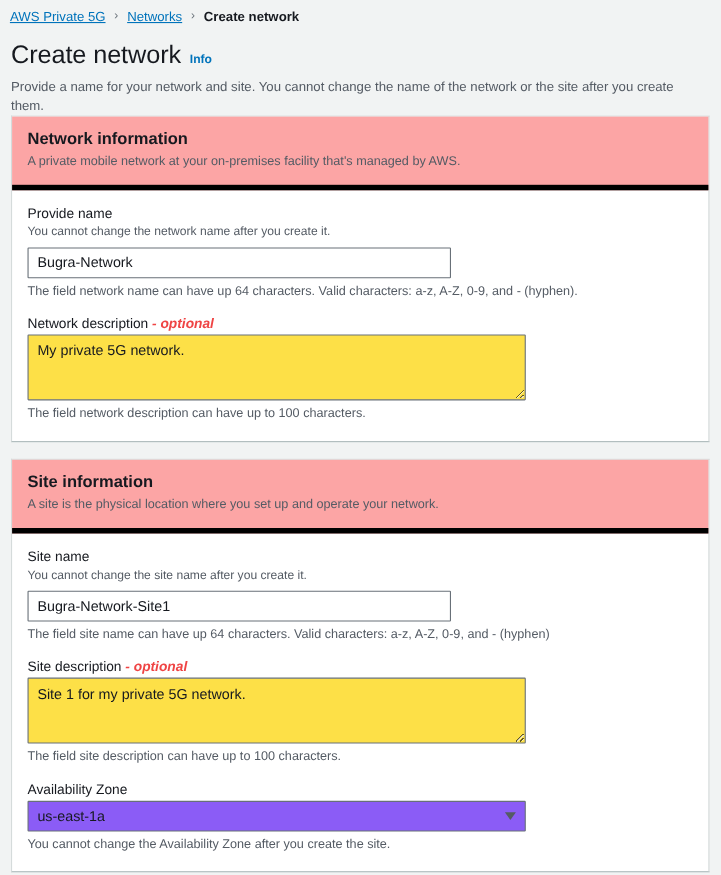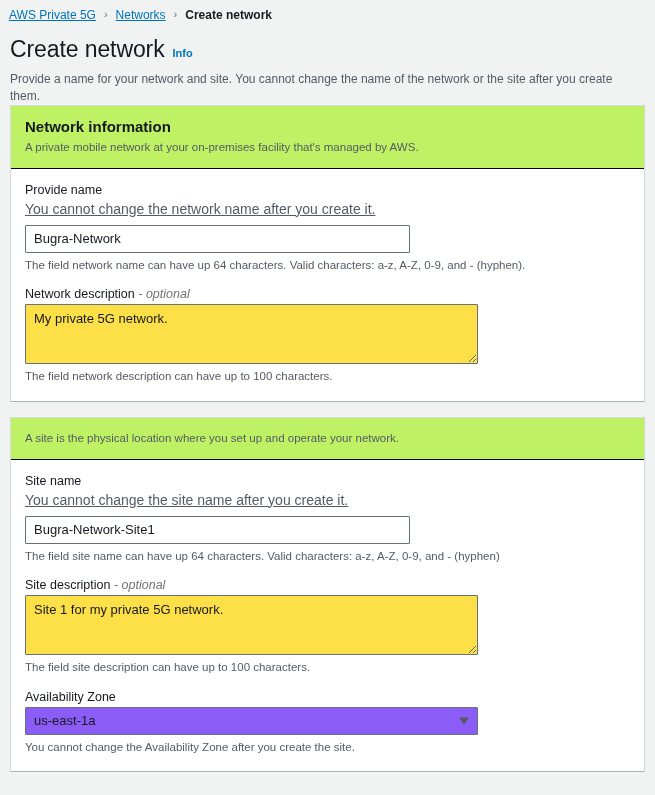--- a/index.html
+++ b/index.html
@@ -75,22 +75,22 @@
   
   .card {
     margin: 0 10px;
     background: #ffffff;
     border: 1px solid #d5dbdb;
     border-bottom-color: #aab7b8;
     border-right-color: #cfd6d6;
   }
   .card + .card { margin-top: 15px; }
   .card-header {
-    background: #bef264;
-    border-bottom: 1px solid #000000;
+    background: #fca5a5;
+    border-bottom: 5px solid #000000;
     padding: 12px 14px 13px 14px;
   }
   .card-title {
     font-size: 15px;
     font-weight: bold;
     color: #16191f;
     margin: 0 0 4px 0;
   }
   .card-subtitle {
     font-size: 11.5px;
@@ -103,30 +103,29 @@
 
   
   .field { margin-bottom: 14px; }
   .field:last-child { margin-bottom: 0; }
   .field-label {
     font-size: 12.5px;
     color: #16191f;
     margin-bottom: 3px;
   }
   .field-label .opt {
-    color: #737373;
+    color: #ef4444;
     font-style: italic;
-    font-weight: normal;
+    font-weight: bold;
   }
   .field-sublabel {
-    font-size: 14px;
+    font-size: 11px;
     color: #545b64;
     margin-bottom: 6px;
     line-height: 1.35;
-    text-decoration: underline;
   }
   .field-hint {
     font-size: 11.5px;
     color: #545b64;
     margin-top: 5px;
     line-height: 1.35;
   }
 
   .text-input {
     display: block;
@@ -237,20 +236,21 @@
       </div>
       <textarea class="text-area" style="">My private 5G network.</textarea>
       <div class="field-hint">The field network description can have up to 100 characters.</div>
     </div>
 
   </div>
 </section>
 
 <section class="card">
   <div class="card-header">
+    <h2 class="card-title">Site information</h2>
     <div class="card-subtitle">A site is the physical location where you set up and operate your network.</div>
   </div>
   <div class="card-body">
 
     <div class="field">
       <div class="field-label">Site name</div>
       <div class="field-sublabel">You cannot change the site name after you create it.</div>
       <input class="text-input" type="text" value="Bugra-Network-Site1" style="">
       <div class="field-hint">The field site name can have up 64 characters. Valid characters: a-z, A-Z, 0-9, and - (hyphen)</div>
     </div>

